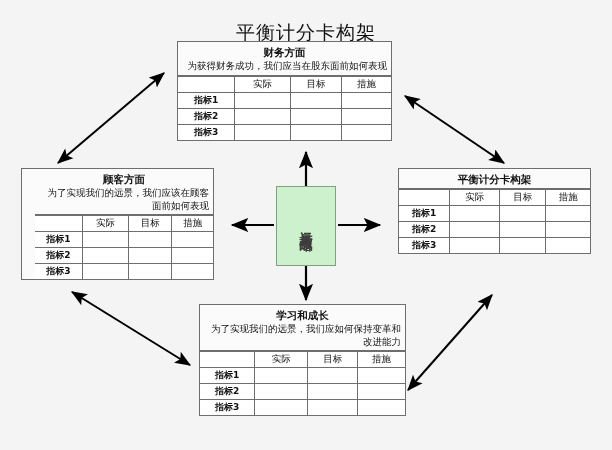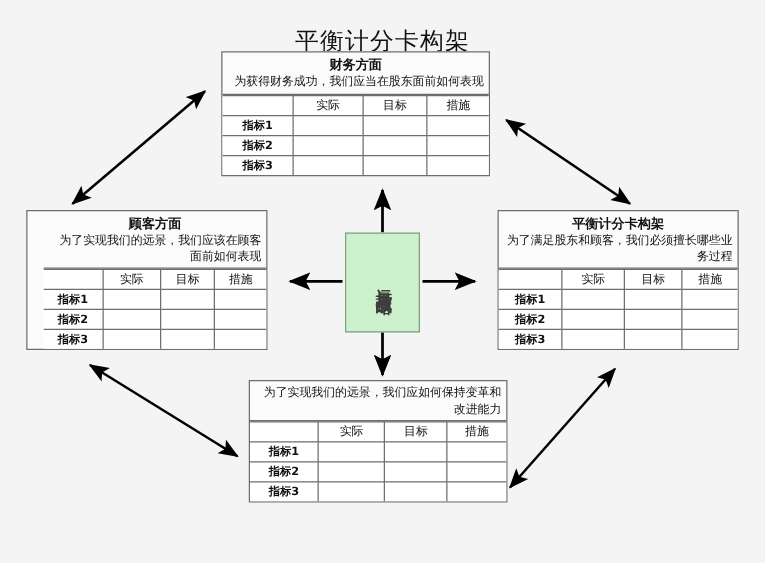--- a/index.html
+++ b/index.html
@@ -221,21 +221,20 @@
         <td></td>
         <td></td>
       </tr>
     </tbody>
       </table>
   </div>
 
   <div class="perspective" style="left:398px; top:168px; width:193px;">
     <div class="persp-head">
       <div class="persp-title">平衡计分卡构架</div>
-      <div class="persp-desc desc-left">为了满足股东和顾客，我们必须擅长哪些业务过程</div>
     </div>
     <table class="matrix">
       <tbody>
           <tr>
         <th style="width:27%"></th>
         <th style="width:26%">实际</th>
         <th style="width:24%">目标</th>
         <th style="width:23%">措施</th>
       </tr>
       <tr>
@@ -255,20 +254,21 @@
         <td></td>
         <td></td>
         <td></td>
       </tr>
     </tbody>
       </table>
   </div>
 
   <div class="perspective" style="left:199px; top:304px; width:207px;">
     <div class="persp-head">
+      <div class="persp-title">学习和成长</div>
       <div class="persp-desc desc-left">为了实现我们的远景，我们应如何保持变革和改进能力</div>
     </div>
     <table class="matrix">
       <tbody>
           <tr>
         <th style="width:27%"></th>
         <th style="width:26%">实际</th>
         <th style="width:24%">目标</th>
         <th style="width:23%">措施</th>
       </tr>

